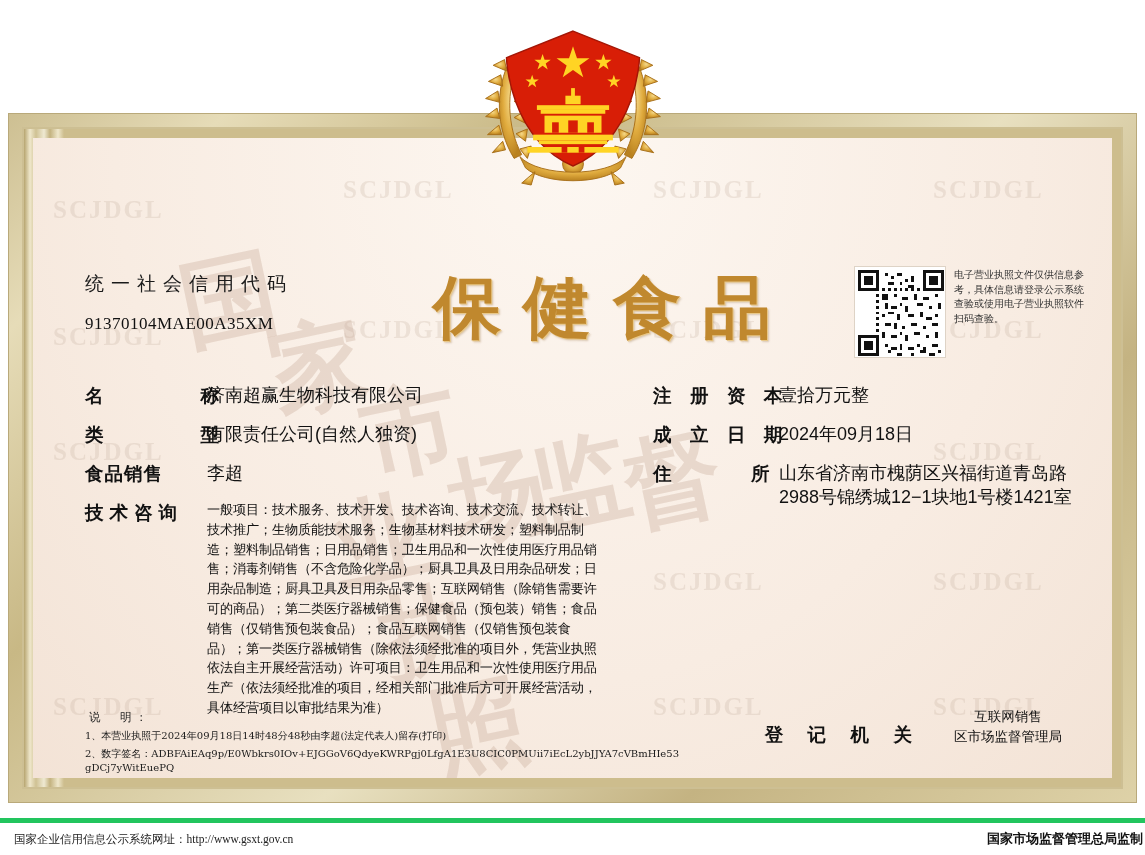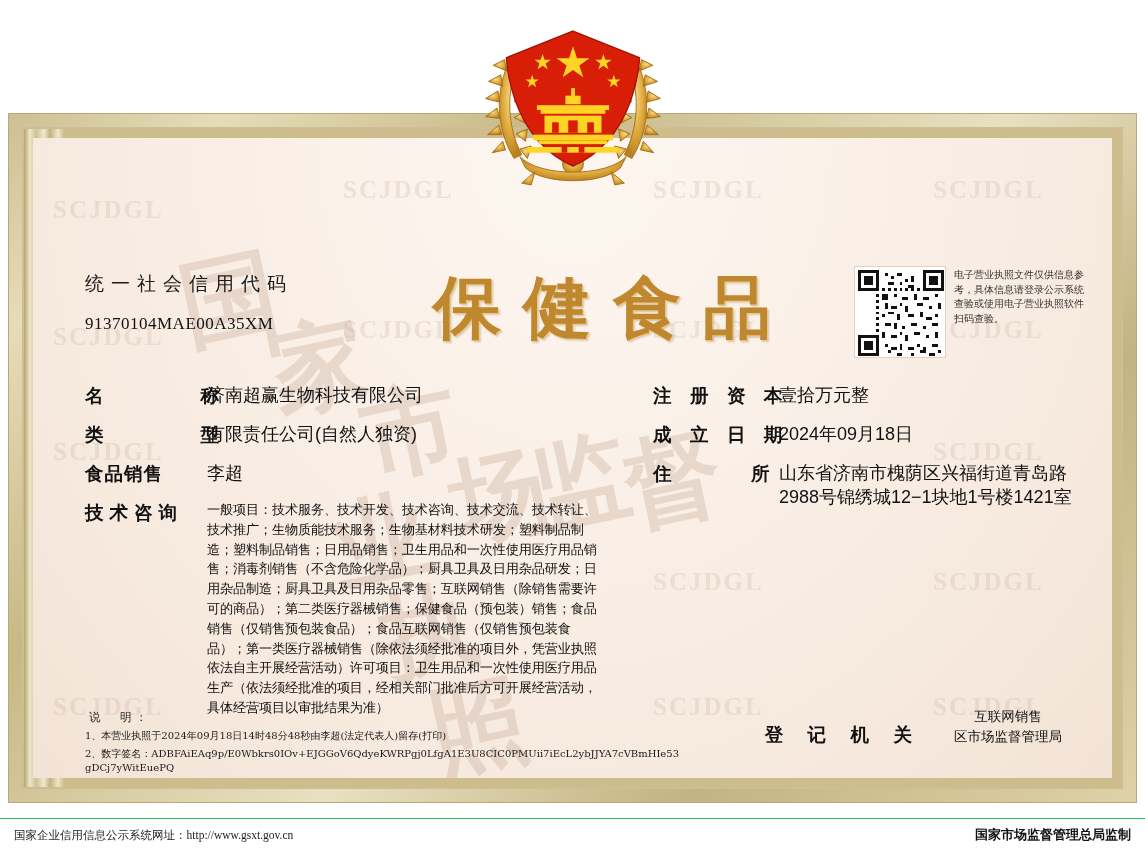--- a/index.html
+++ b/index.html
@@ -210,31 +210,31 @@
     margin-top: 4px;
     line-height: 1.4;
     word-break: break-all;
   }
 
   
   #footer {
     position: absolute;
     left: 0; top: 818px;
     width: 1145px; height: 37px;
-    border-top: 1px solid #22c55e;
+    border-top: 5px solid #22c55e;
     background: #ffffff;
   }
   #footer-left {
     position: absolute; left: 14px; top: 9px;
     font-size: 11.5px; color: #222;
     font-family: "DejaVu Serif", serif;
   }
   #footer-left .url { font-family: "Liberation Serif", serif; }
   #footer-right {
-    position: absolute; right: 14px; top: 7px;
+    position: absolute; right: 2px; top: 7px;
     font-size: 13px; color: #111; font-weight: 700;
     font-family: "DejaVu Serif", serif;
   }
 </style>
 </head>
 <body>
 
 <div id="cert">
   <div id="cert-inner-border">
     <div id="cert-field">

